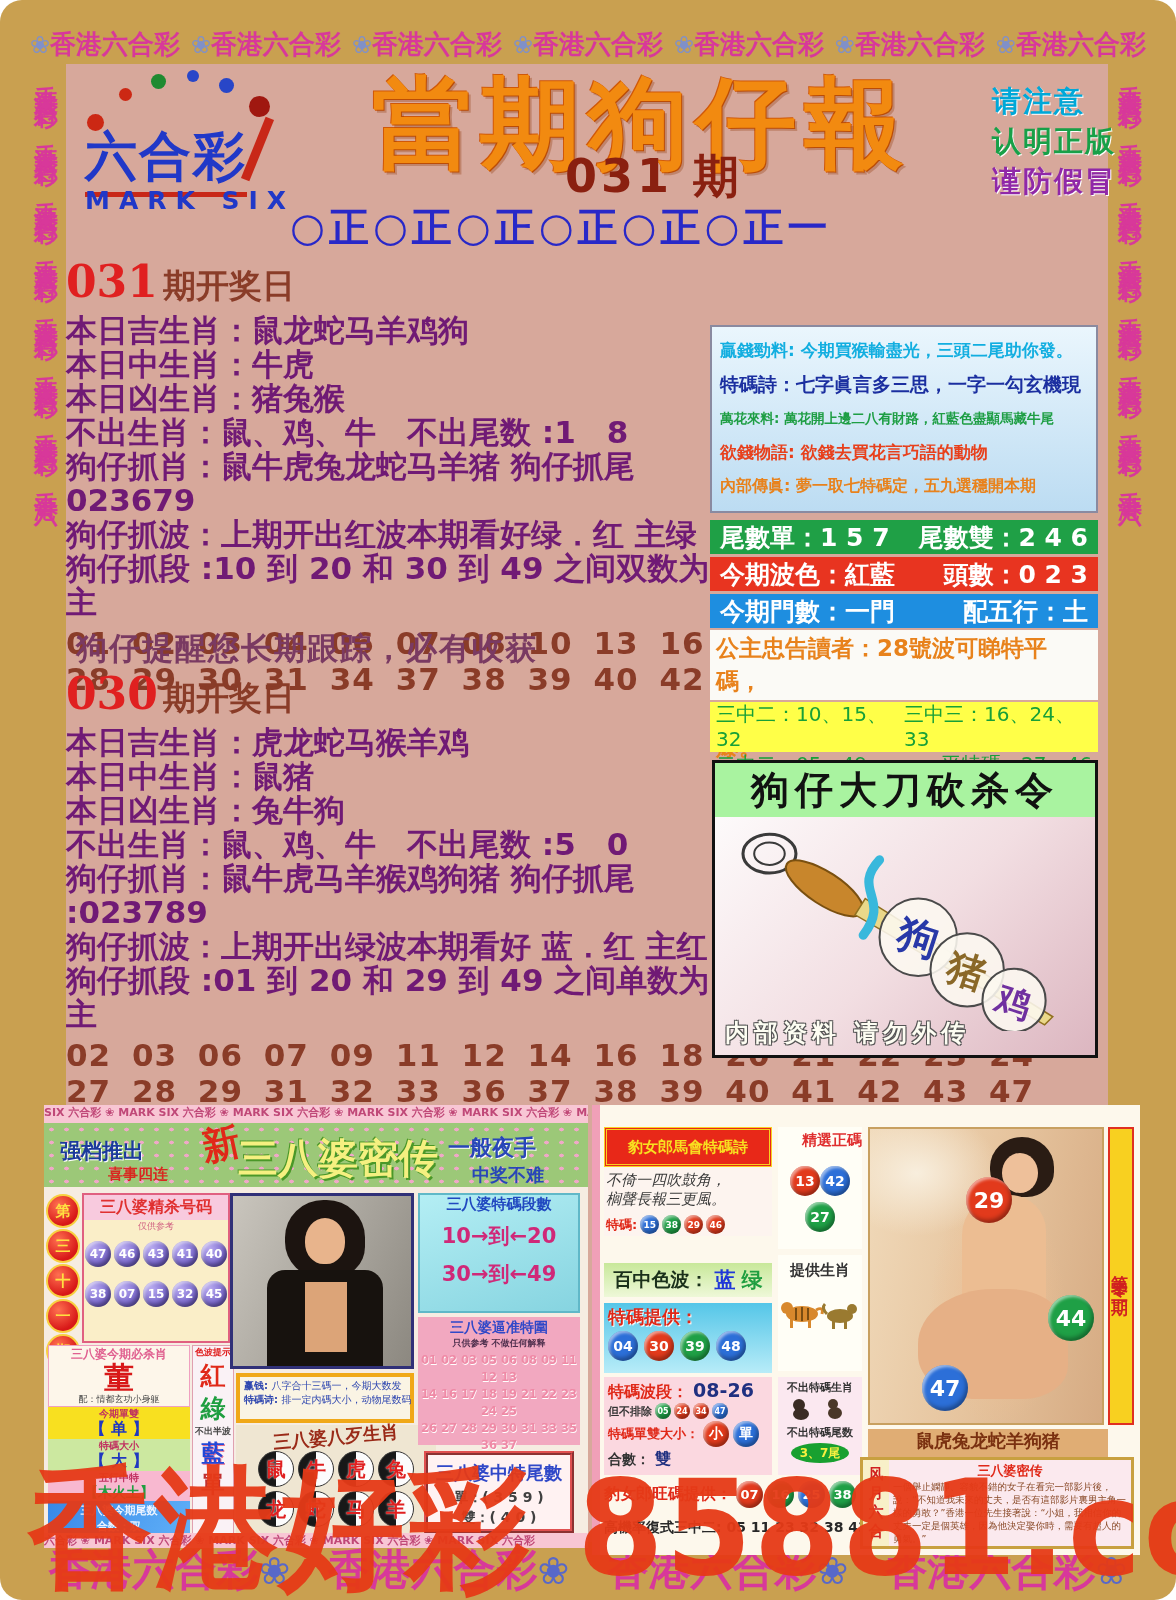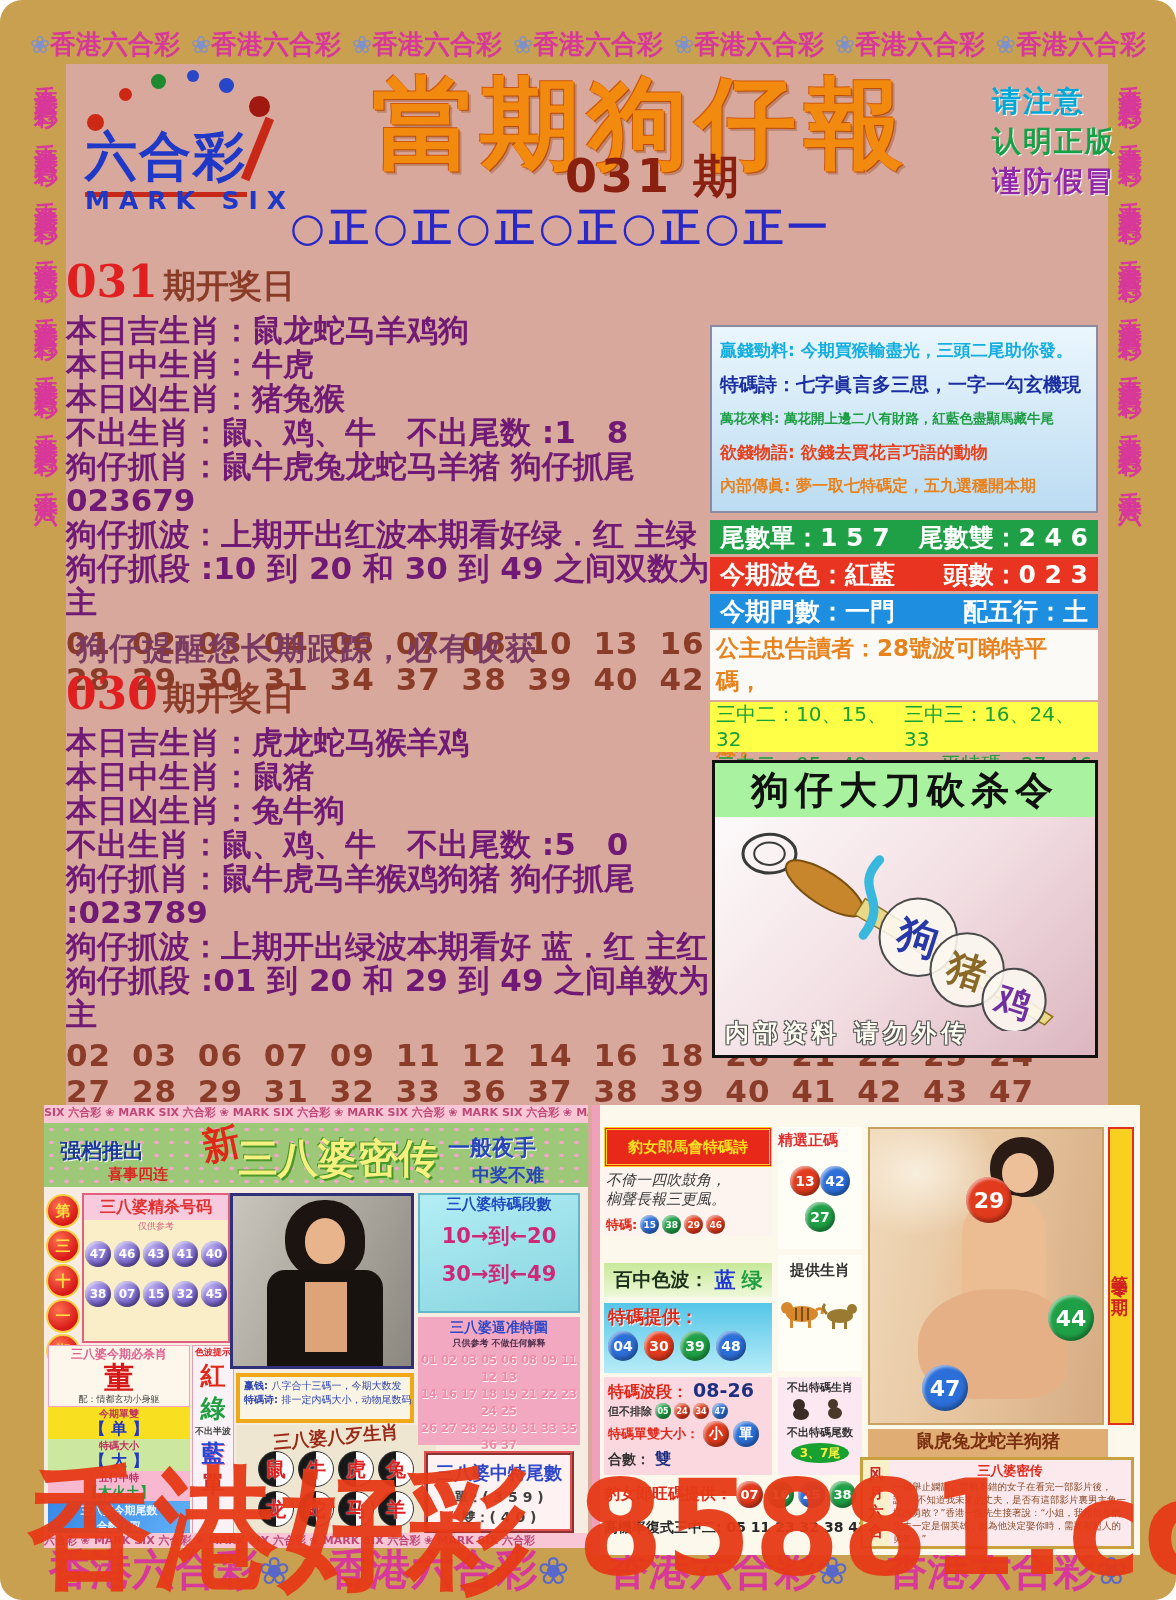--- a/index.html
+++ b/index.html
@@ -390,21 +390,21 @@
         <span class="b" style="font-size:13px;color:#e02818">特碼單雙大小：</span>
         <span class="ball" style="width: 26px; height: 26px; font-size: 14px; background-color: rgb(226, 58, 28);">小</span>
         <span class="ball" style="width: 26px; height: 26px; font-size: 14px; background-color: rgb(44, 111, 216);">單</span>
       </div>
       <div style="margin-top:2px">
         <span class="b" style="font-size:14px;color:#333">合數：</span>
         <span class="b" style="font-size:16px;color:#203080">雙</span>
       </div>
     </div>
 
-    <div class="abs" style="left:186px;top:22px;width:84px;height:122px;background:#fffef6;text-align:left">
+    <div class="abs" style="left:186px;top:22px;width:84px;height:122px;background:#fffef6;text-align:right">
       <div class="b" style="font-size:15px;color:#e03030;padding-top:4px">精選正碼</div>
       <div style="display:flex;gap:0;justify-content:center;margin-top:16px">
         <span class="ball" style="width: 30px; height: 30px; font-size: 14px; background-color: rgb(226, 58, 28);">13</span>
         <span class="ball" style="width: 30px; height: 30px; font-size: 14px; background-color: rgb(44, 111, 216);">42</span>
       </div>
       <div style="display:flex;justify-content:center;margin-top:6px">
         <span class="ball" style="width: 30px; height: 30px; font-size: 14px; background-color: rgb(31, 160, 70);">27</span>
       </div>
     </div>
 

